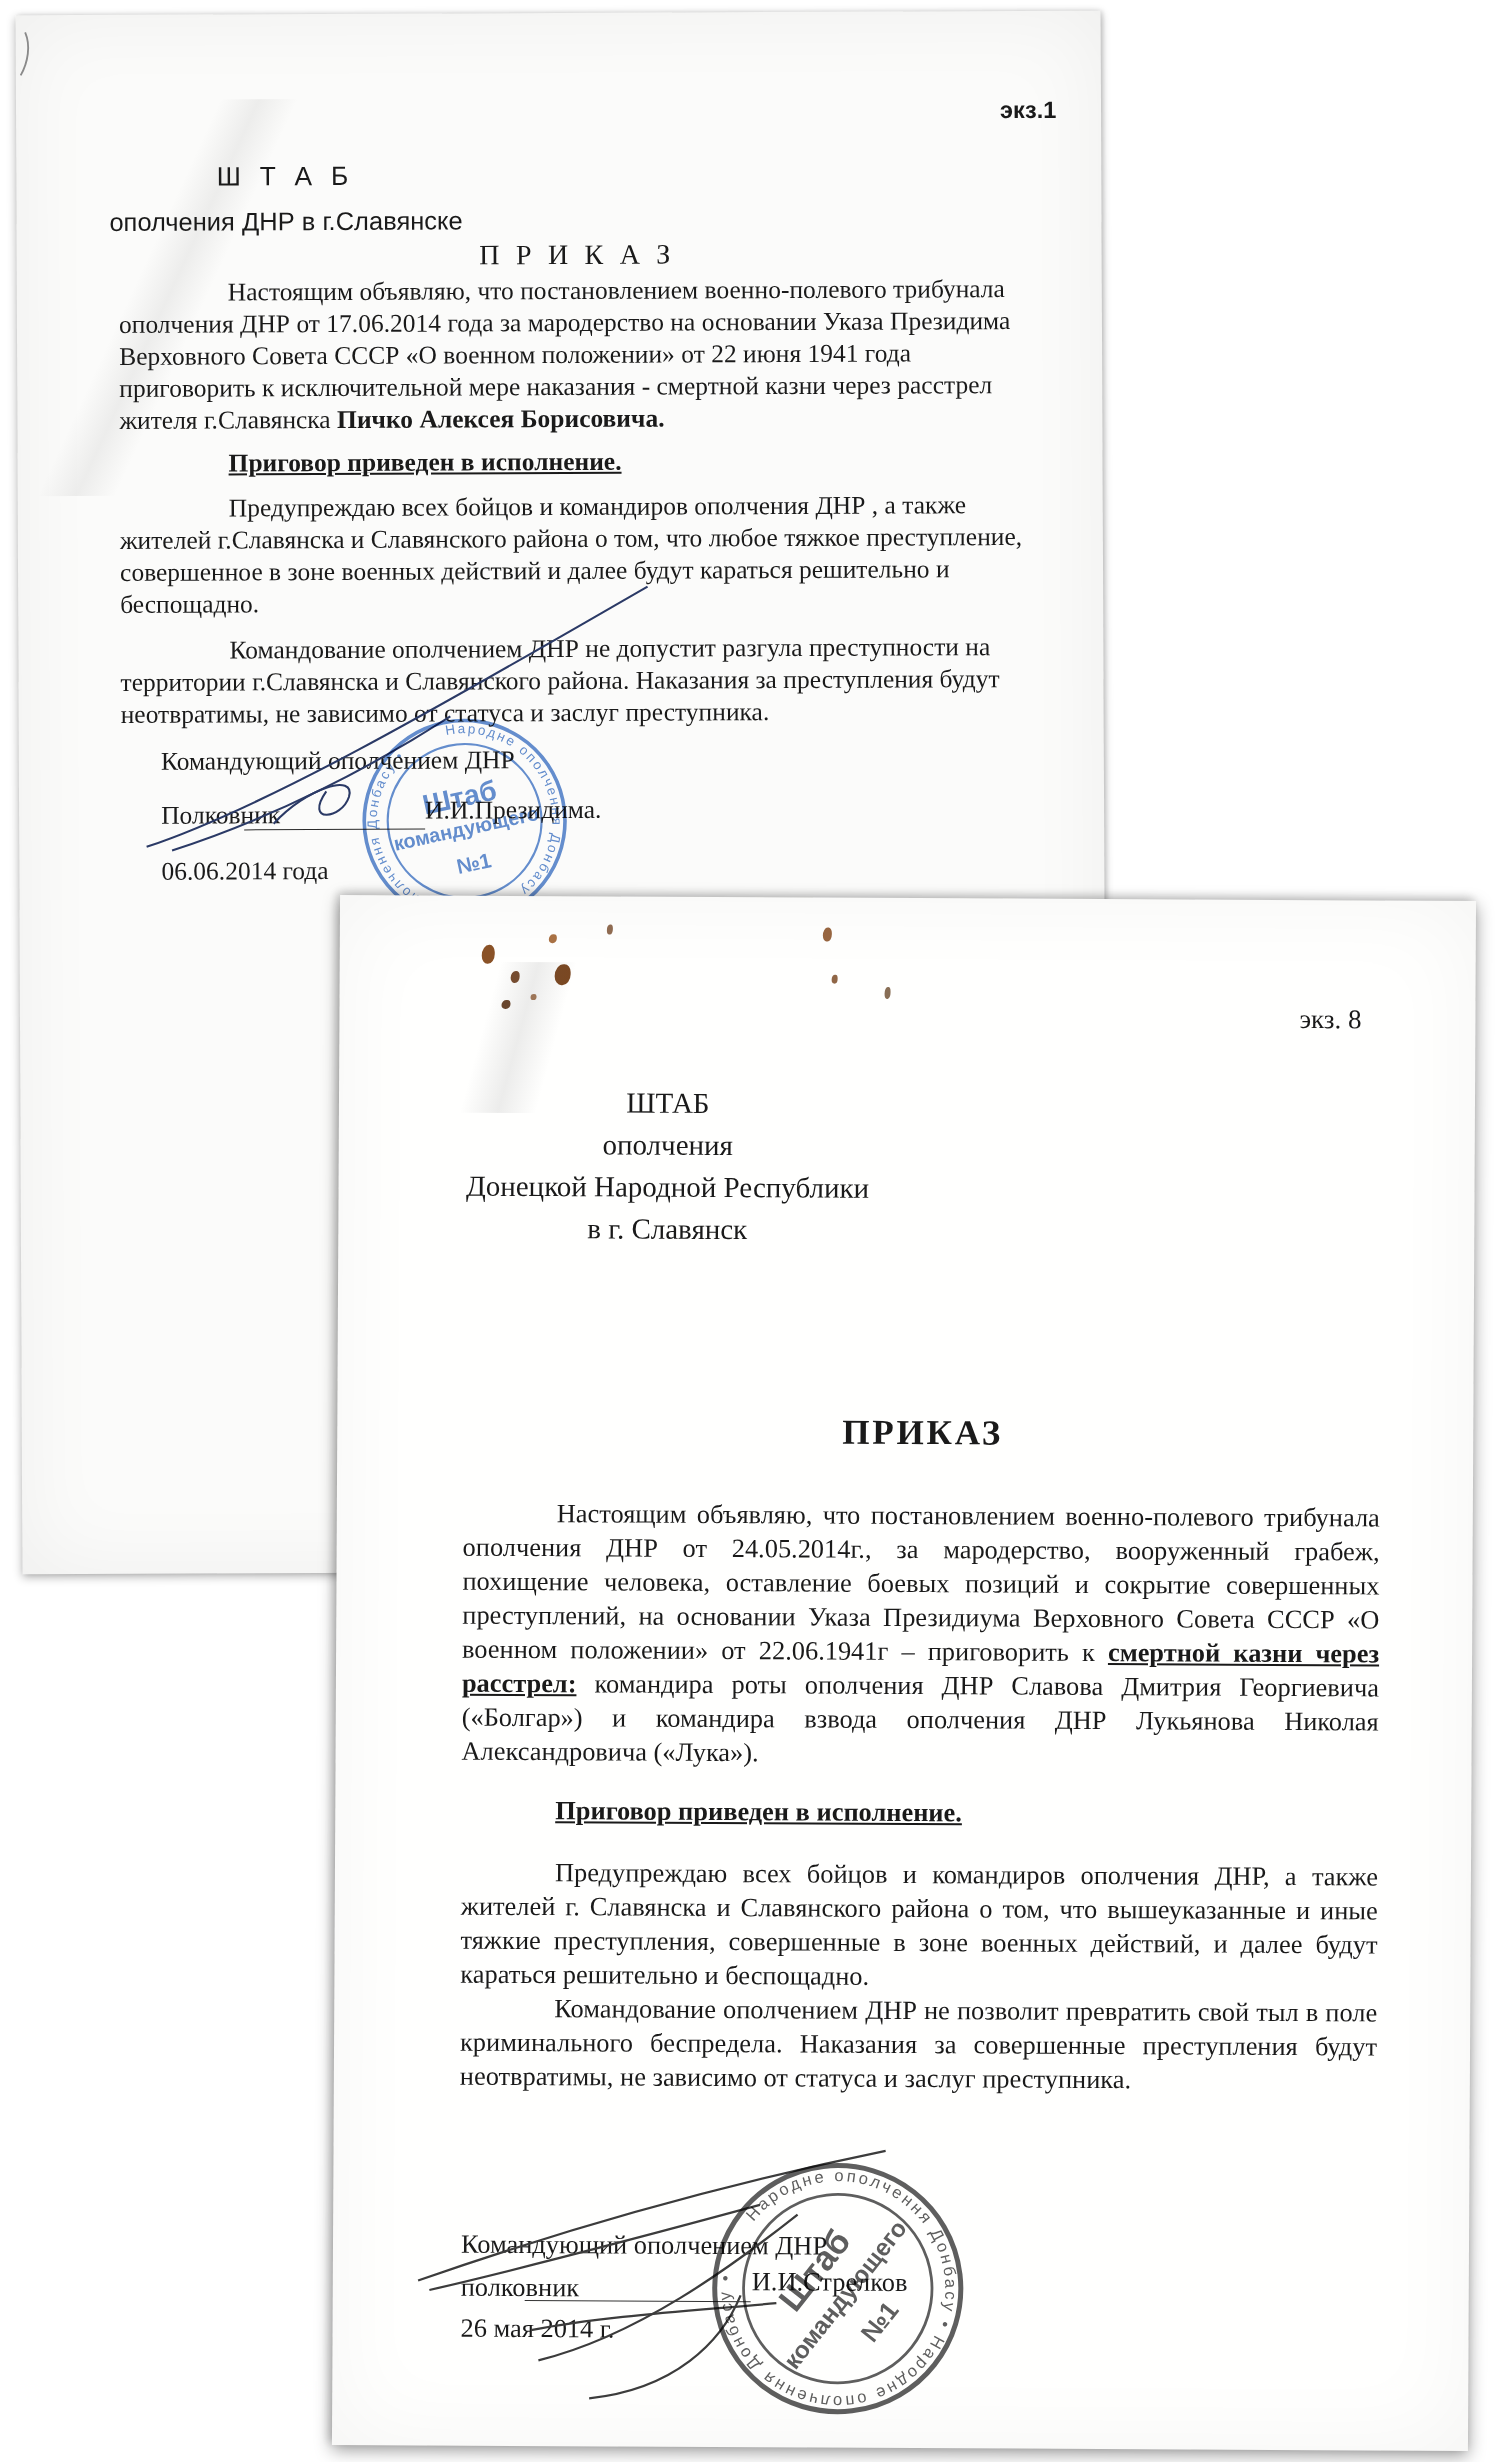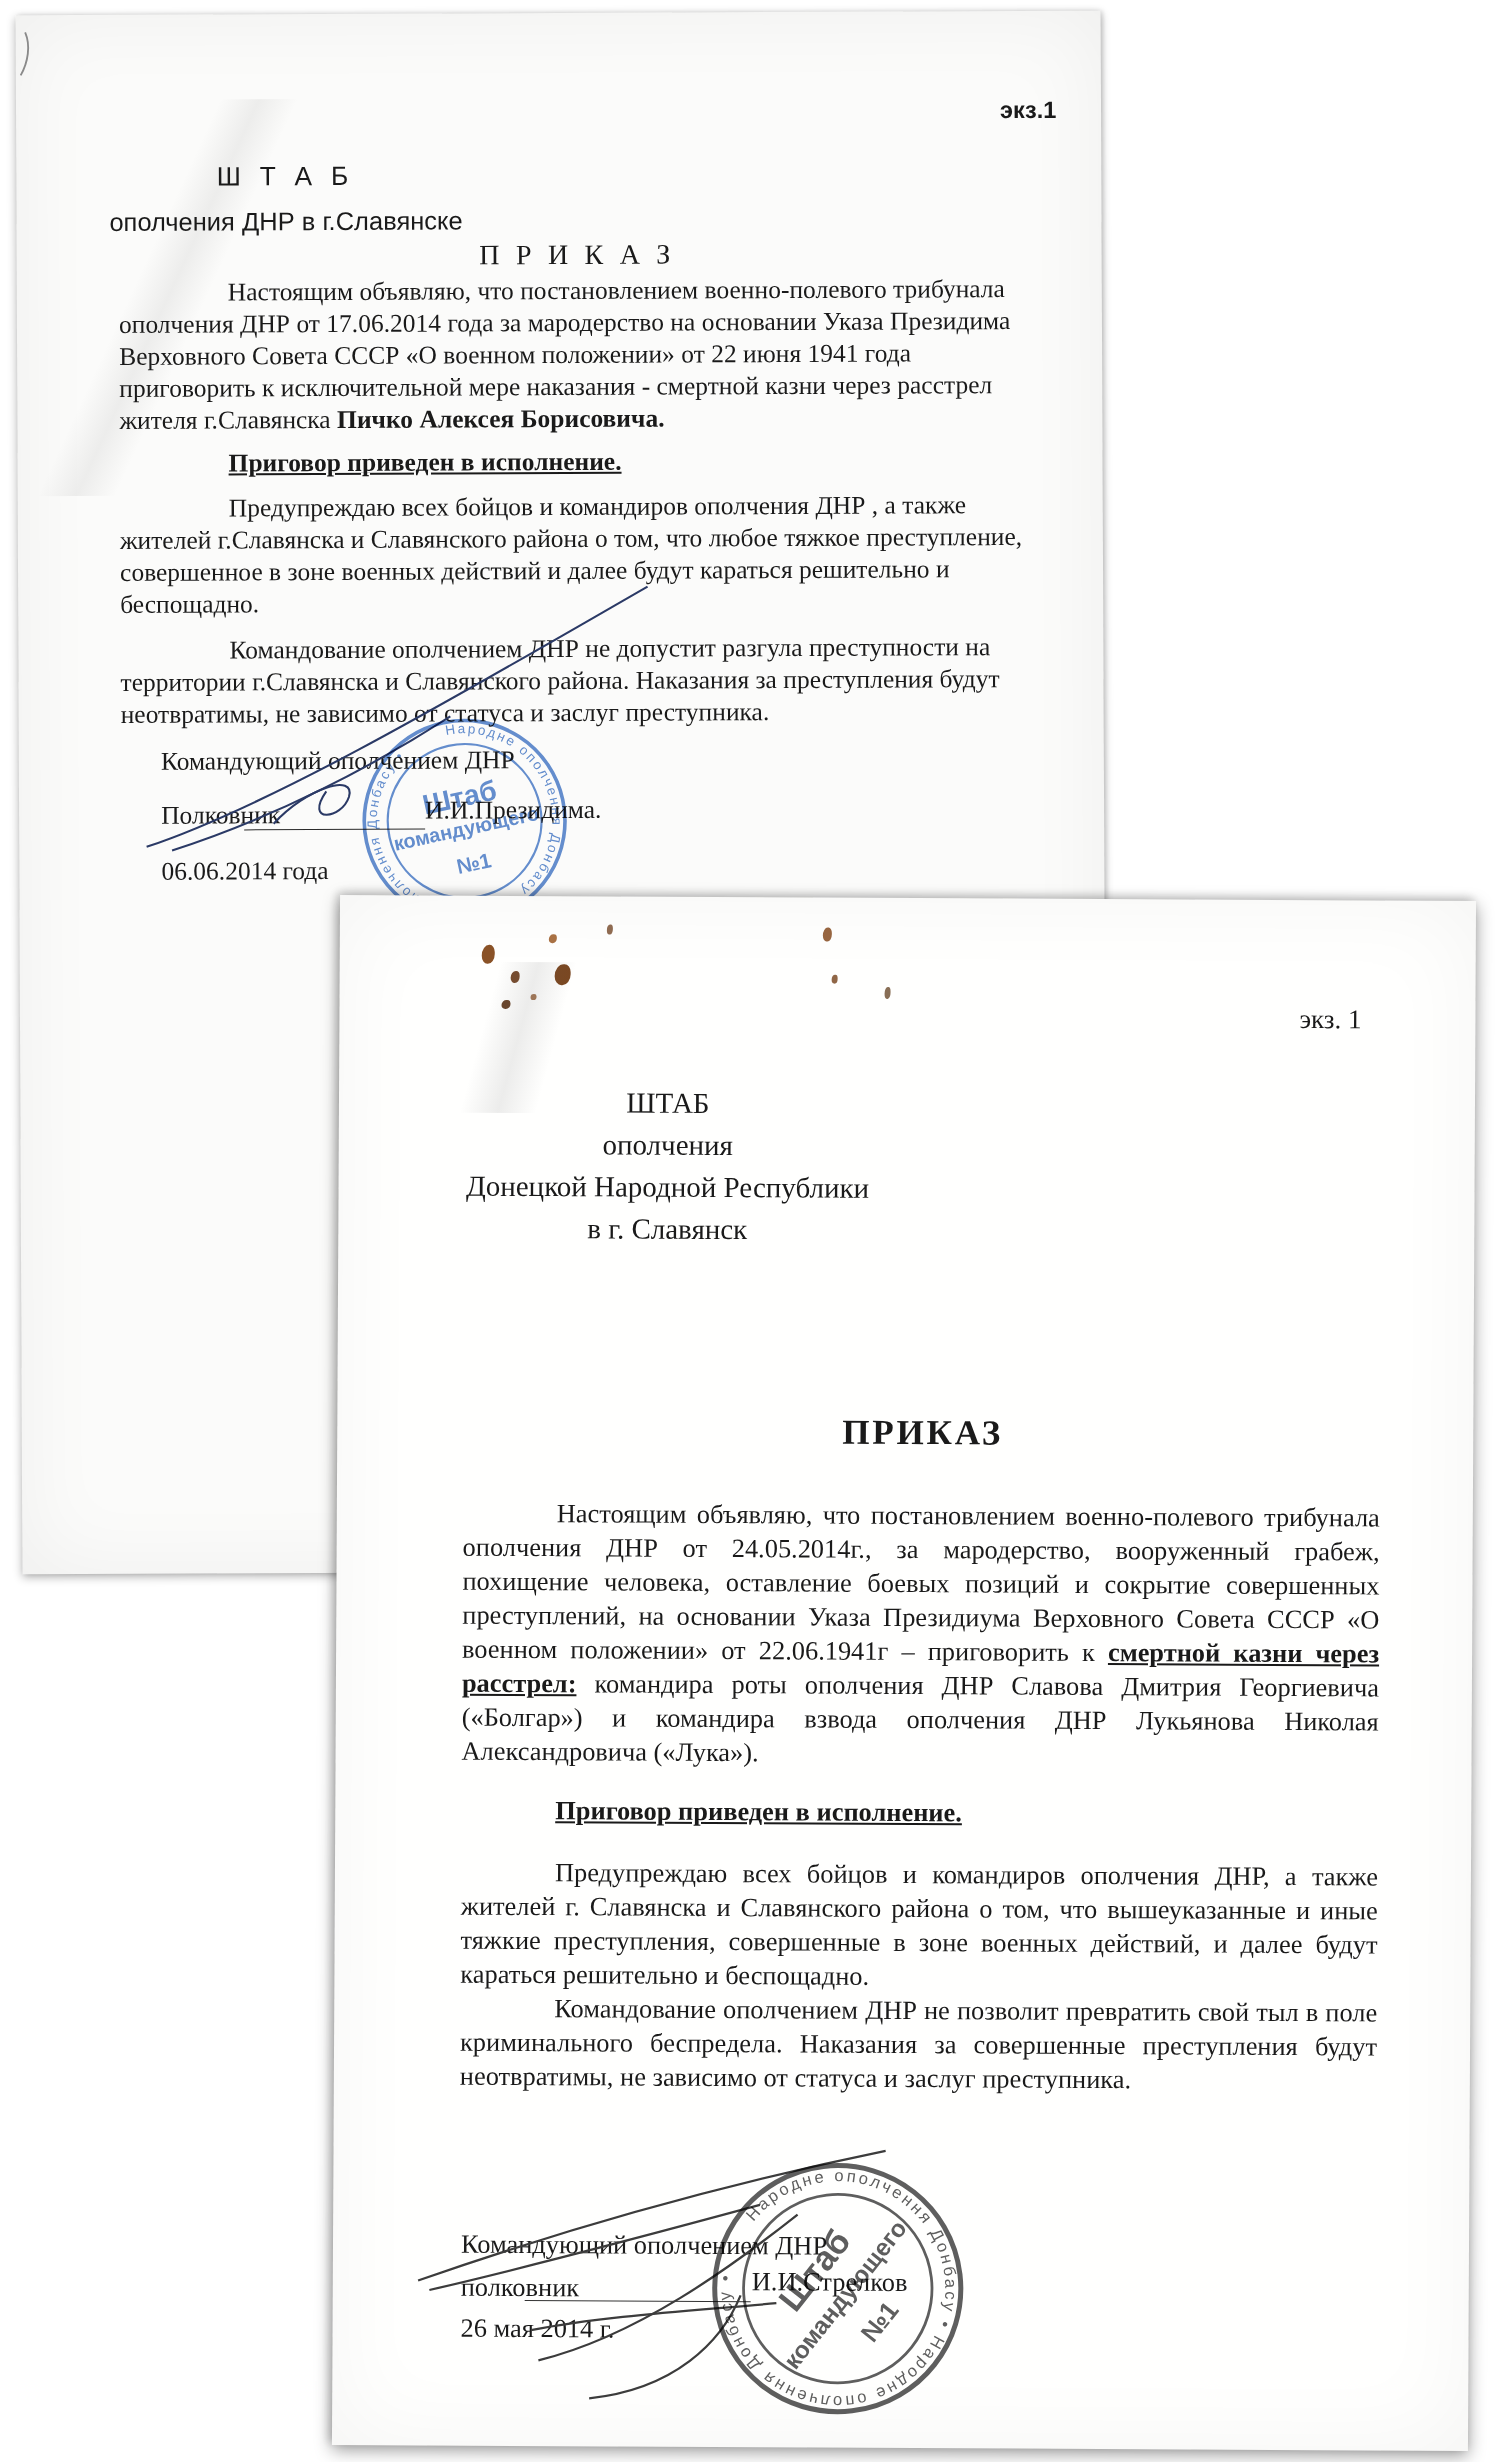--- a/index.html
+++ b/index.html
@@ -120,21 +120,21 @@
   <div class="stain" style="left:209px;top:38px;width:7.5px;height:8.5px;background:#934d15;opacity:.8"></div>
   <div class="stain" style="left:215px;top:68px;width:16px;height:21px;background:#6b3309;opacity:.9"></div>
   <div class="stain" style="left:162px;top:104px;width:8.5px;height:8.5px;background:#4f2506;opacity:.85"></div>
   <div class="stain" style="left:191px;top:98px;width:5.7px;height:5.7px;background:#7d3f10;opacity:.7"></div>
   <div class="stain" style="left:267px;top:28px;width:5.7px;height:10.4px;background:#5f2c08;opacity:.7"></div>
   <div class="stain" style="left:483px;top:30px;width:8.5px;height:14px;background:#7d3f10;opacity:.8"></div>
   <div class="stain" style="left:492px;top:77px;width:5.7px;height:8.5px;background:#6b3309;opacity:.75"></div>
   <div class="stain" style="left:545px;top:89px;width:5.7px;height:12.3px;background:#55300e;opacity:.7"></div>
   <div class="crease" style="left:9.4px;top:66px;width:340px;height:151px;background:linear-gradient(105deg,transparent 40%,rgba(100,100,100,.12) 50%,transparent 60%);"></div>
 
-  <div class="abs d2-copy">экз. 1</div>
+  <div class="abs d2-copy">экз. 8</div>
 
   <div class="abs center d2-org">
     <div>ШТАБ</div>
     <div>ополчения</div>
     <div>Донецкой Народной Республики</div>
     <div>в г. Славянск</div>
   </div>
 
   <div class="abs center d2-title">ПРИКАЗ</div>
 

